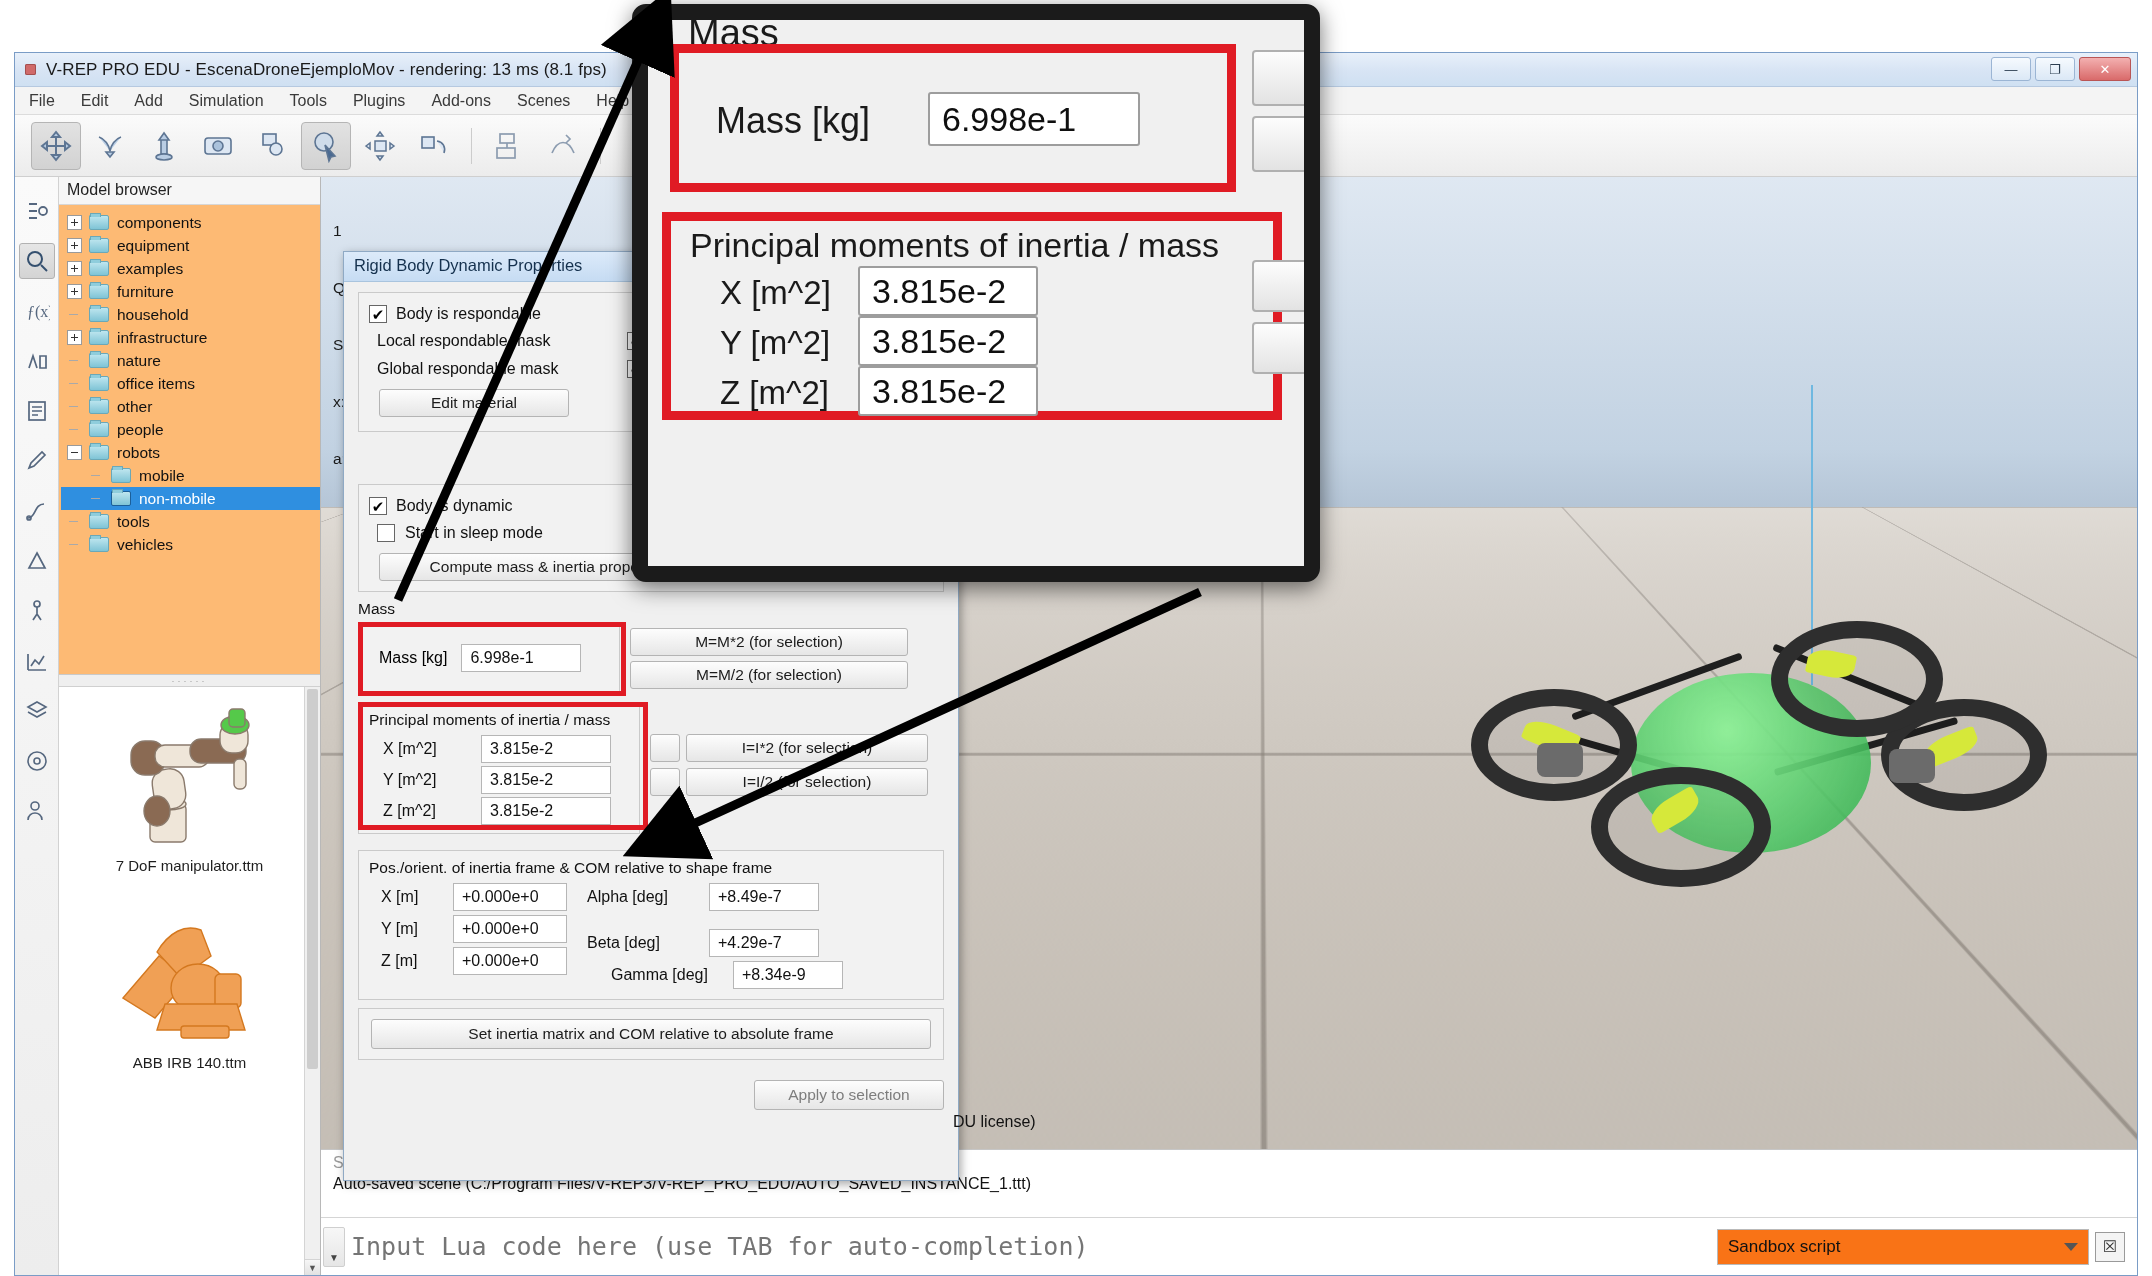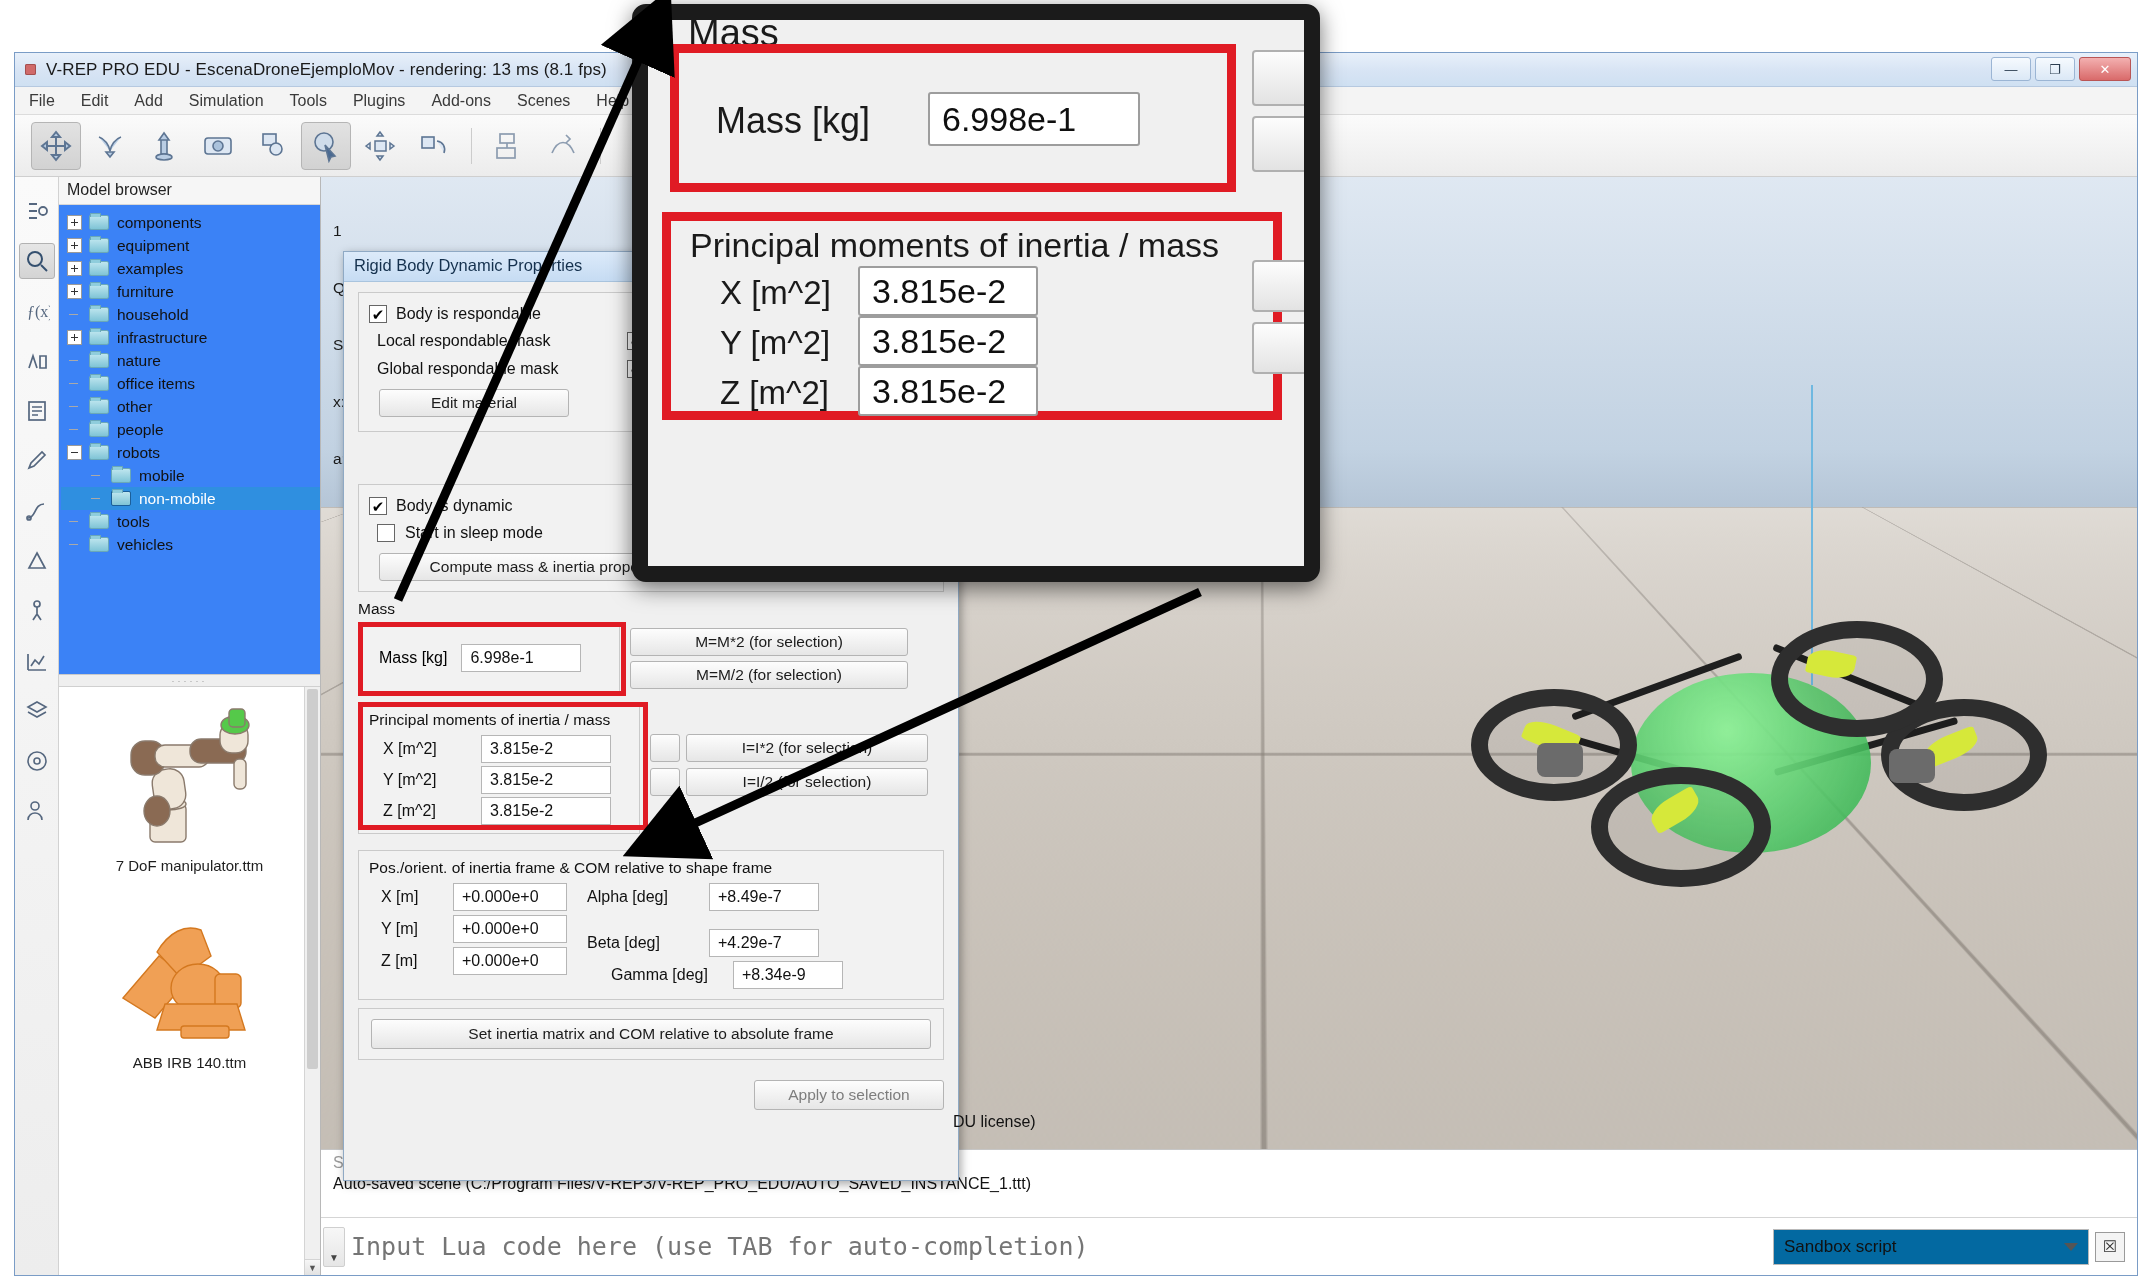--- a/index.html
+++ b/index.html
@@ -108,21 +108,21 @@
     width: 262px; bottom: 0;
     background: #fff; border-right: 1px solid #b8b8b8;
   }
   .mb-header {
     height: 28px; background: #f6f6f6;
     border-bottom: 1px solid #d7d7d7;
     font-size: 16px; color: #222; padding: 4px 0 0 8px;
   }
   .mb-tree {
     height: 470px; overflow: hidden; padding: 6px 0 0 2px;
-    background: #3b82f6; border-bottom: 1px solid #c9c9c9;
+    background: #fdba74; border-bottom: 1px solid #c9c9c9;
     position: relative;
   }
   .tree-row {
     display: flex; align-items: center; height: 23px;
     font-size: 15.5px; color: #111; padding-left: 6px;
   }
   .tree-row.sel { background: #2f8fe0; color: #fff; }
   .expander {
     width: 15px; height: 15px; margin-right: 7px;
     border: 1px solid #9a9a9a; background: #fff;
@@ -258,22 +258,22 @@
     display: flex; align-items: flex-end; justify-content: center;
     font-size: 10px; color: #444; padding-bottom: 3px;
   }
   .lua-input {
     flex: 1; margin-left: 6px; height: 44px;
     border: none; outline: none;
     font-family: "DejaVu Sans Mono", monospace;
     font-size: 25px; color: #8b8b8b; background: transparent;
   }
   .sandbox-select {
-    width: 316px; height: 36px; margin-right: 6px;
-    border: 1px solid #b9b9b9; background: #0369a1;
+    width: 372px; height: 36px; margin-right: 6px;
+    border: 1px solid #b9b9b9; background: #f97316;
     display: flex; align-items: center; padding: 0 10px;
     font-size: 17px; color: #111; position: relative;
   }
   .sandbox-select .caret {
     position: absolute; right: 10px; top: 13px;
     width: 0; height: 0; border-left: 7px solid transparent;
     border-right: 7px solid transparent; border-top: 8px solid #555;
   }
   .sandbox-x {
     width: 30px; height: 30px; margin-right: 12px;

